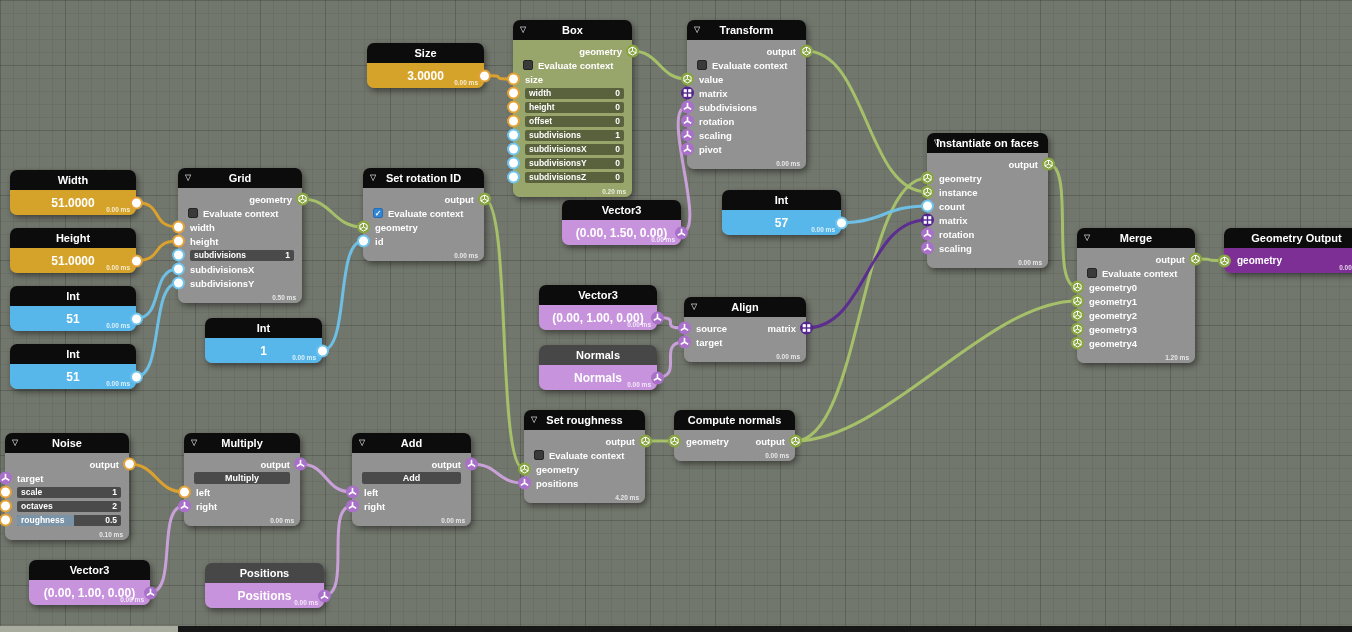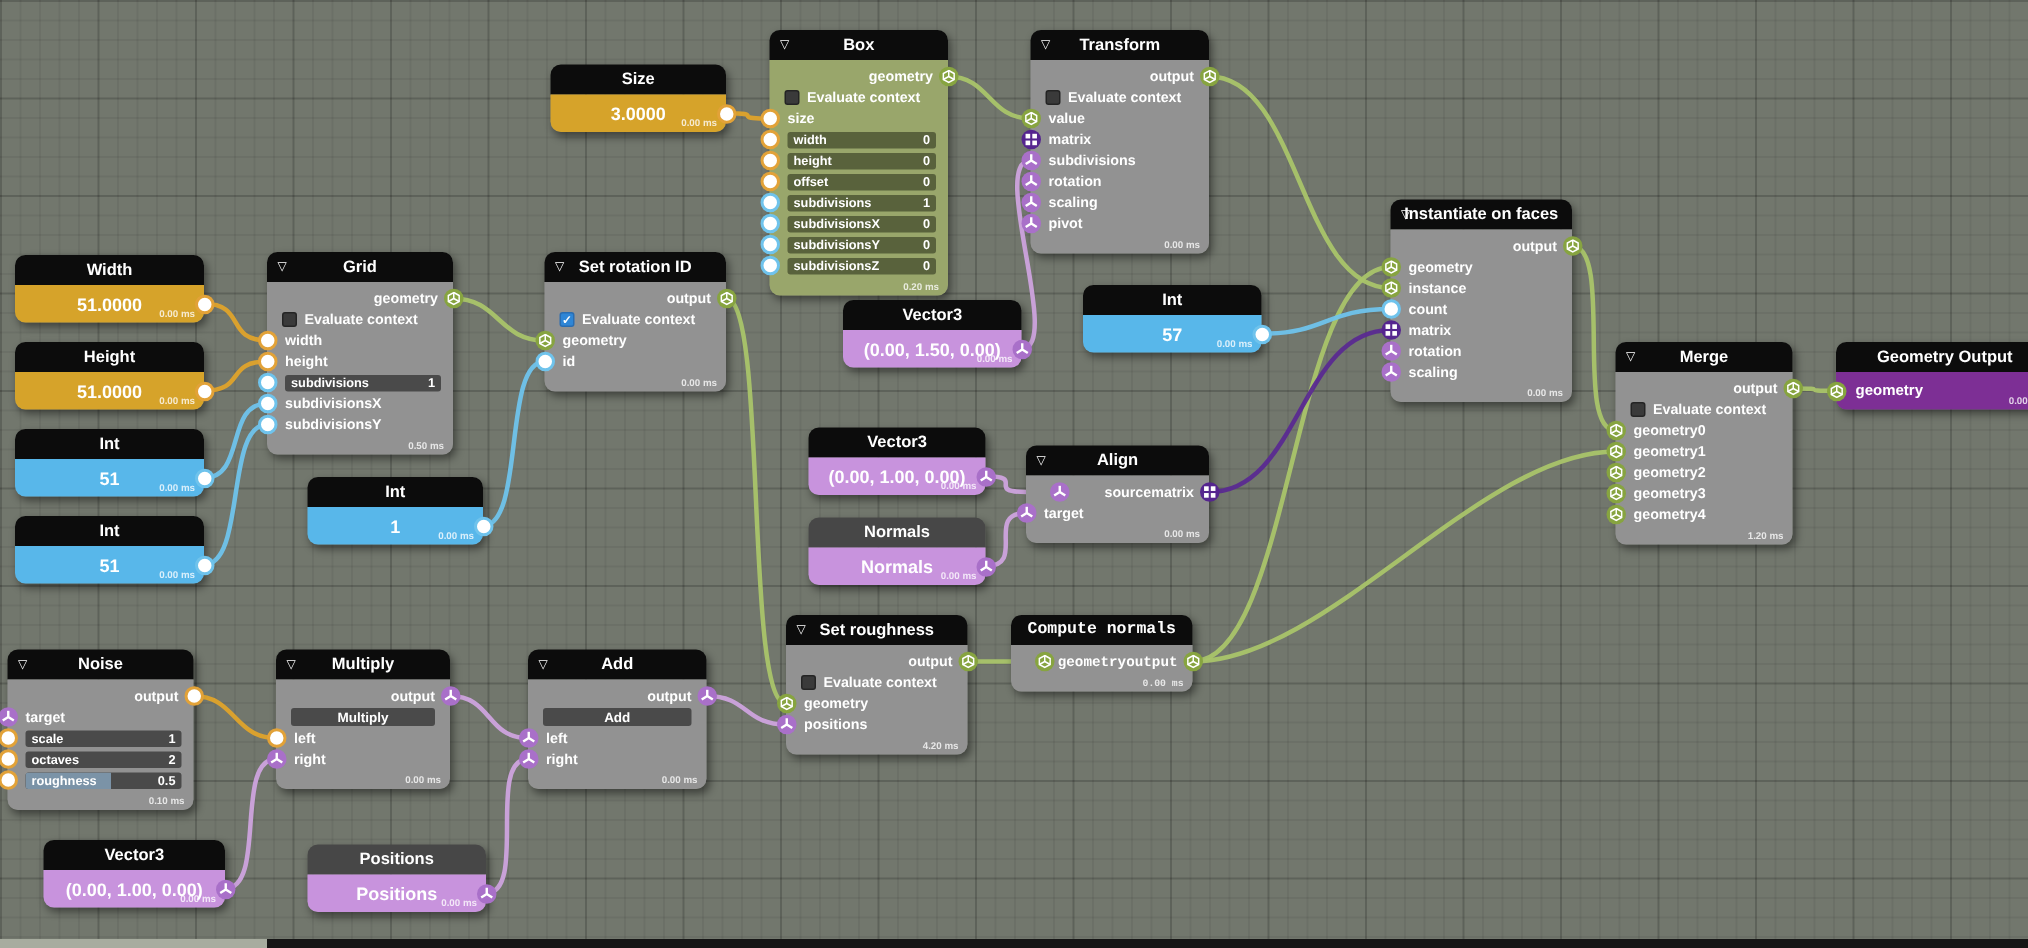--- a/index.html
+++ b/index.html
@@ -25,21 +25,21 @@
   .body.grey{background:#929292;}
   .body.green{background:#99a66b;}
   .vbody{position:relative;height:25px;border-radius:0 0 7px 7px;display:flex;align-items:center;justify-content:center;color:#fff;font-weight:bold;font-size:12px;}
   .vbody.float{background:#d6a32a;}
   .vbody.int{background:#58b7ea;}
   .vbody.vector{background:#c893dd;}
   .vbody.geo{background:#7d2f95;justify-content:flex-start;font-size:10px;}
   .vbody.geo .val{padding-left:13px;}
   .row{position:relative;height:14px;display:flex;align-items:center;color:#fff;font-size:9.5px;font-weight:bold;}
   .row.out{justify-content:flex-end;}
-  .row.io{justify-content:flex-end;margin-left:22px;}
+  .row.io{justify-content:space-between;}
   .lbl{padding-left:12px;white-space:nowrap;}
   .row.out .lbl{padding:0 10px 0 0;}
   .row.io .rlbl{padding-right:10px;}
   .port{position:absolute;width:13px;height:13px;border-radius:50%;top:50%;transform:translateY(-50%);box-sizing:border-box;z-index:3;}
   .port.left{left:-6.5px;}
   .port.right{right:-6.5px;}
   .port.float{background:#fff;border:2.5px solid #e2a238;}
   .port.int{background:#fff;border:2.5px solid #6fc3ec;}
   .port.geometry{background:#87a440;}
   .port.vector{background:#a970c9;}
@@ -640,21 +640,21 @@
           <div class="port vector left">
             <svg viewBox="0 0 10 10">
               <path d="M5 5V.8M5 5 1.3 7.4M5 5l3.7 2.4" stroke="#fff" stroke-width="1.6" fill="none"></path>
             </svg>
           </div>
           <span class="lbl">positions</span>
         </div>
         <span class="time">4.20 ms</span>
       </div>
     </div>
-    <div class="node" style="left: 674px; top: 410px; width: 121px; font-family: Liberation Mono, monospace;">
+    <div class="node" style="left: 674px; top: 410px; width: 121px;">
       <div class="header black">
         <span class="ttl">Compute normals</span>
       </div>
       <div class="body grey">
         <div class="row io">
           <div class="port geometry left">
             <svg viewBox="0 0 10 10">
               <path d="M5 1 8.6 3v4L5 9 1.4 7V3z" fill="none" stroke="#fff" stroke-width="1"></path>
               <path d="M5 5V1M5 5l3.6 2M5 5 1.4 7" stroke="#fff" stroke-width="1" fill="none"></path>
             </svg>

